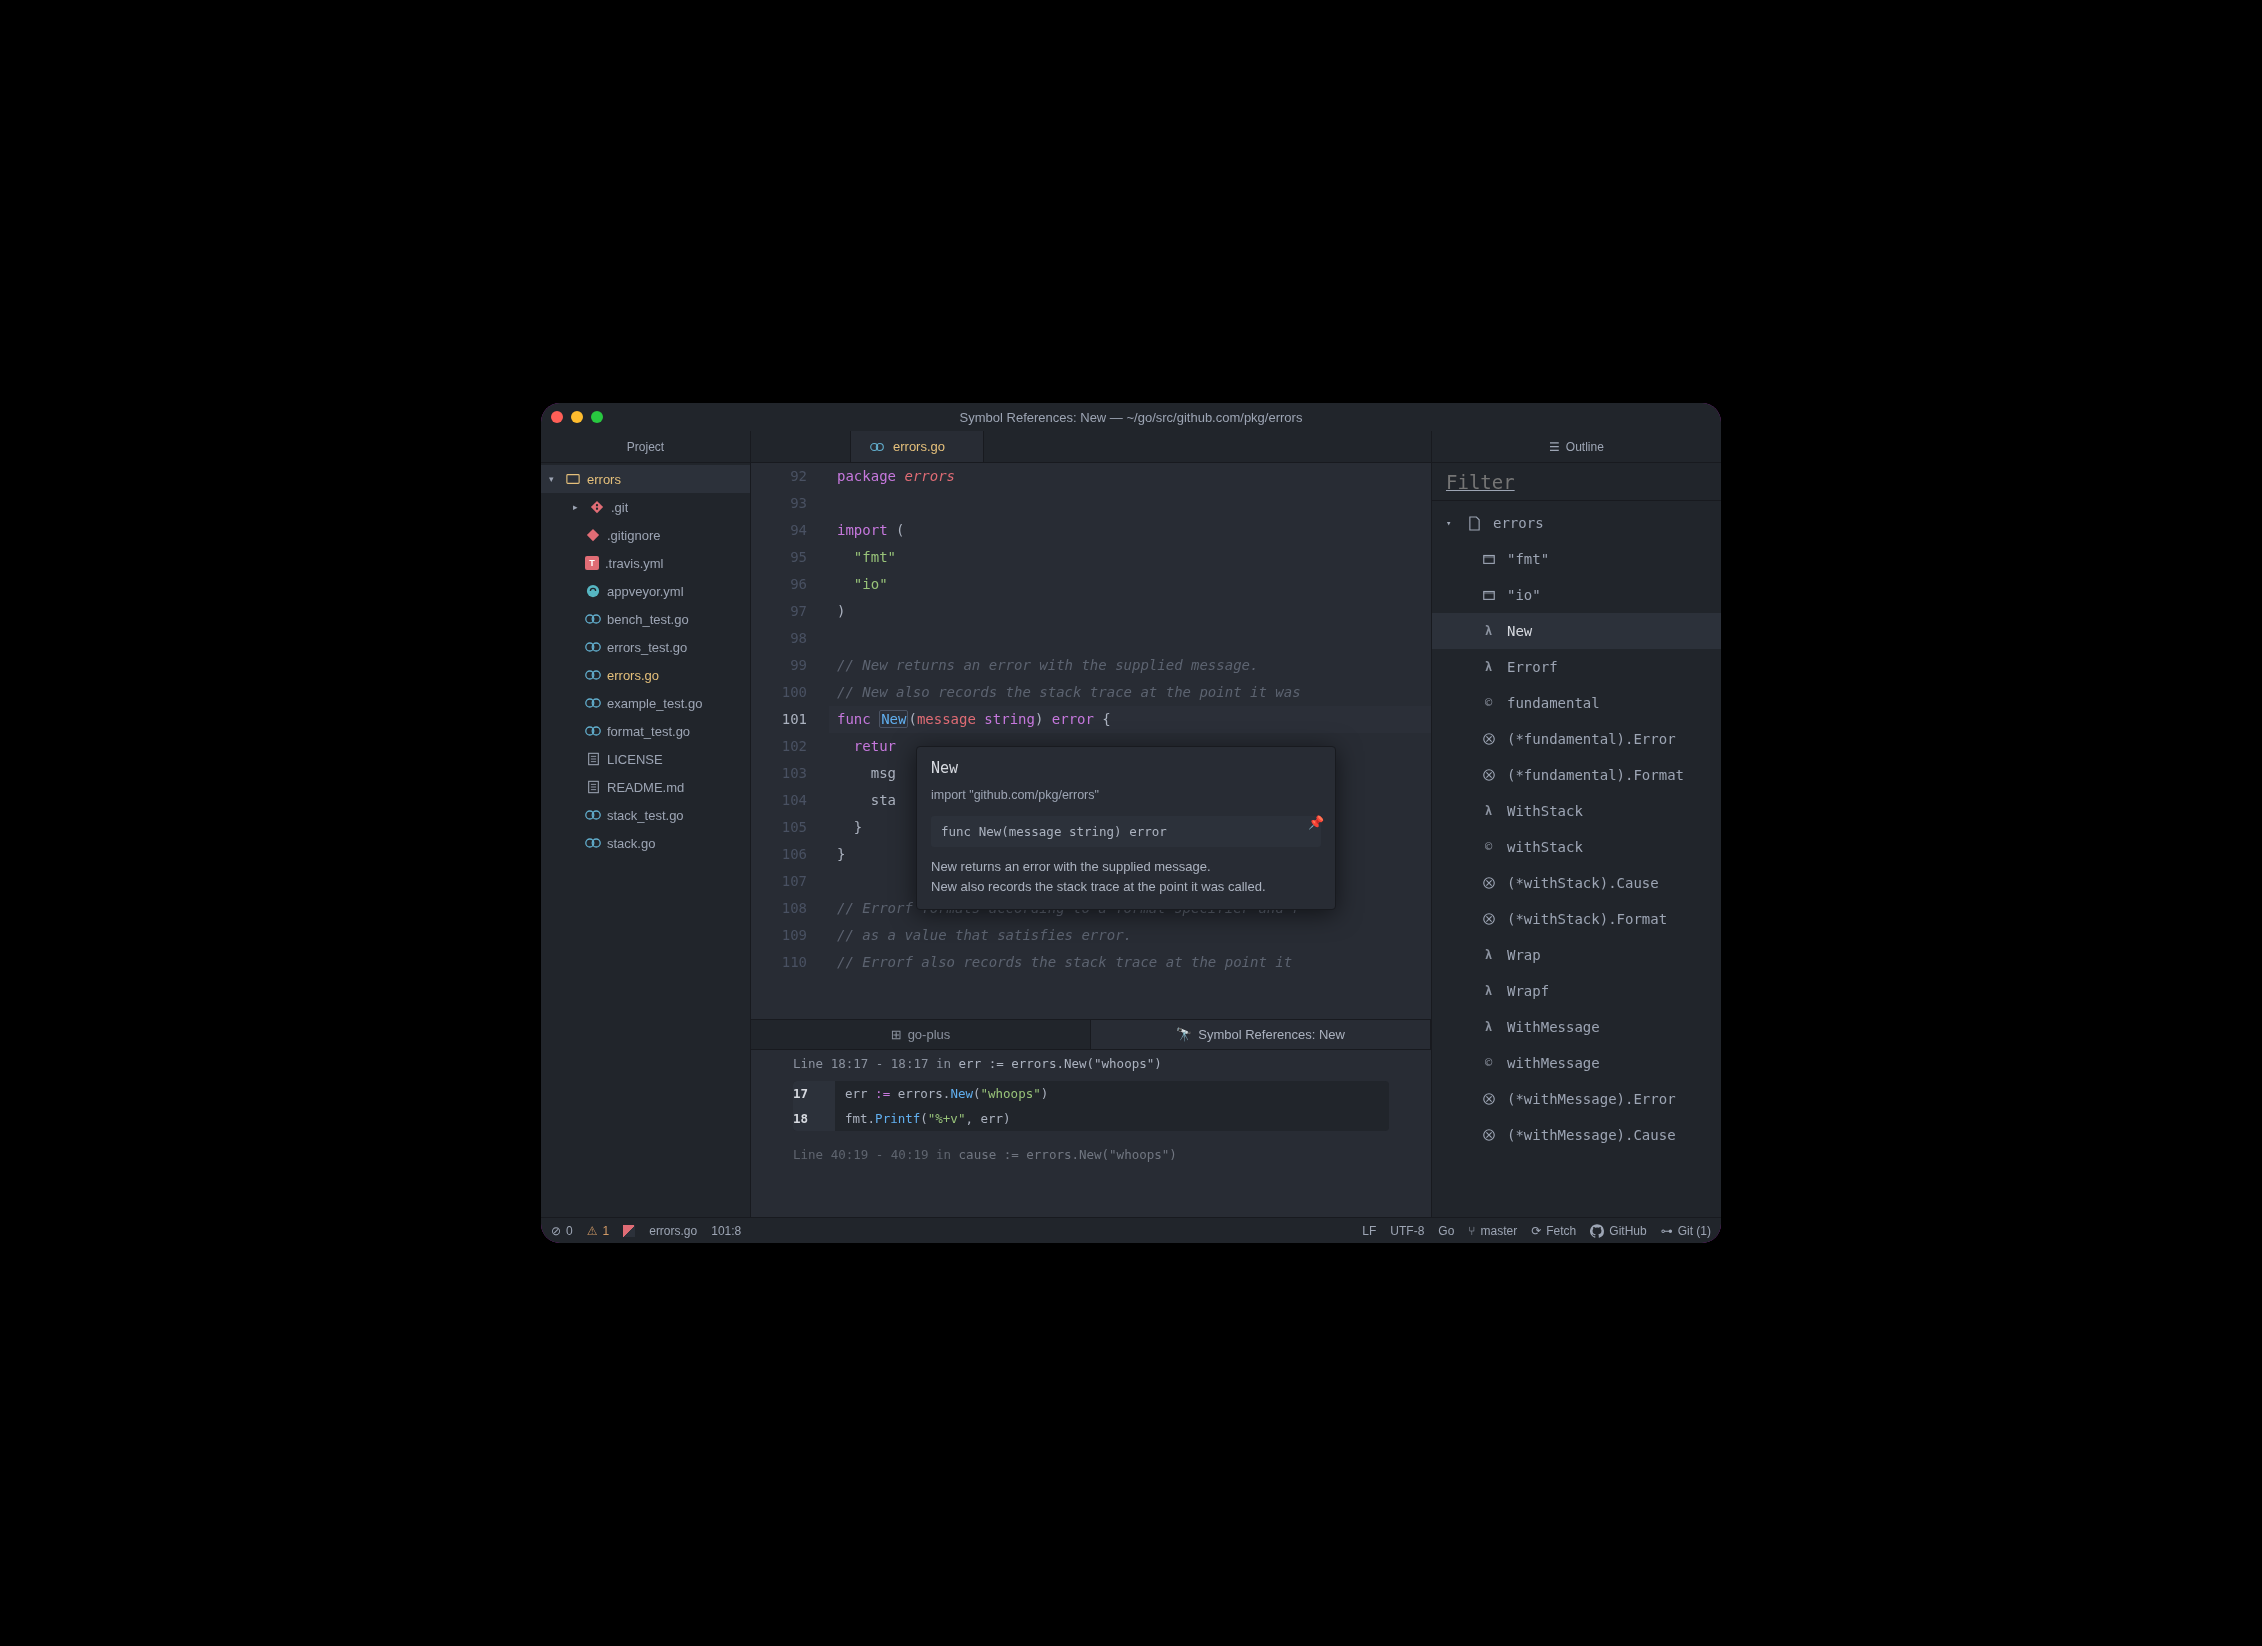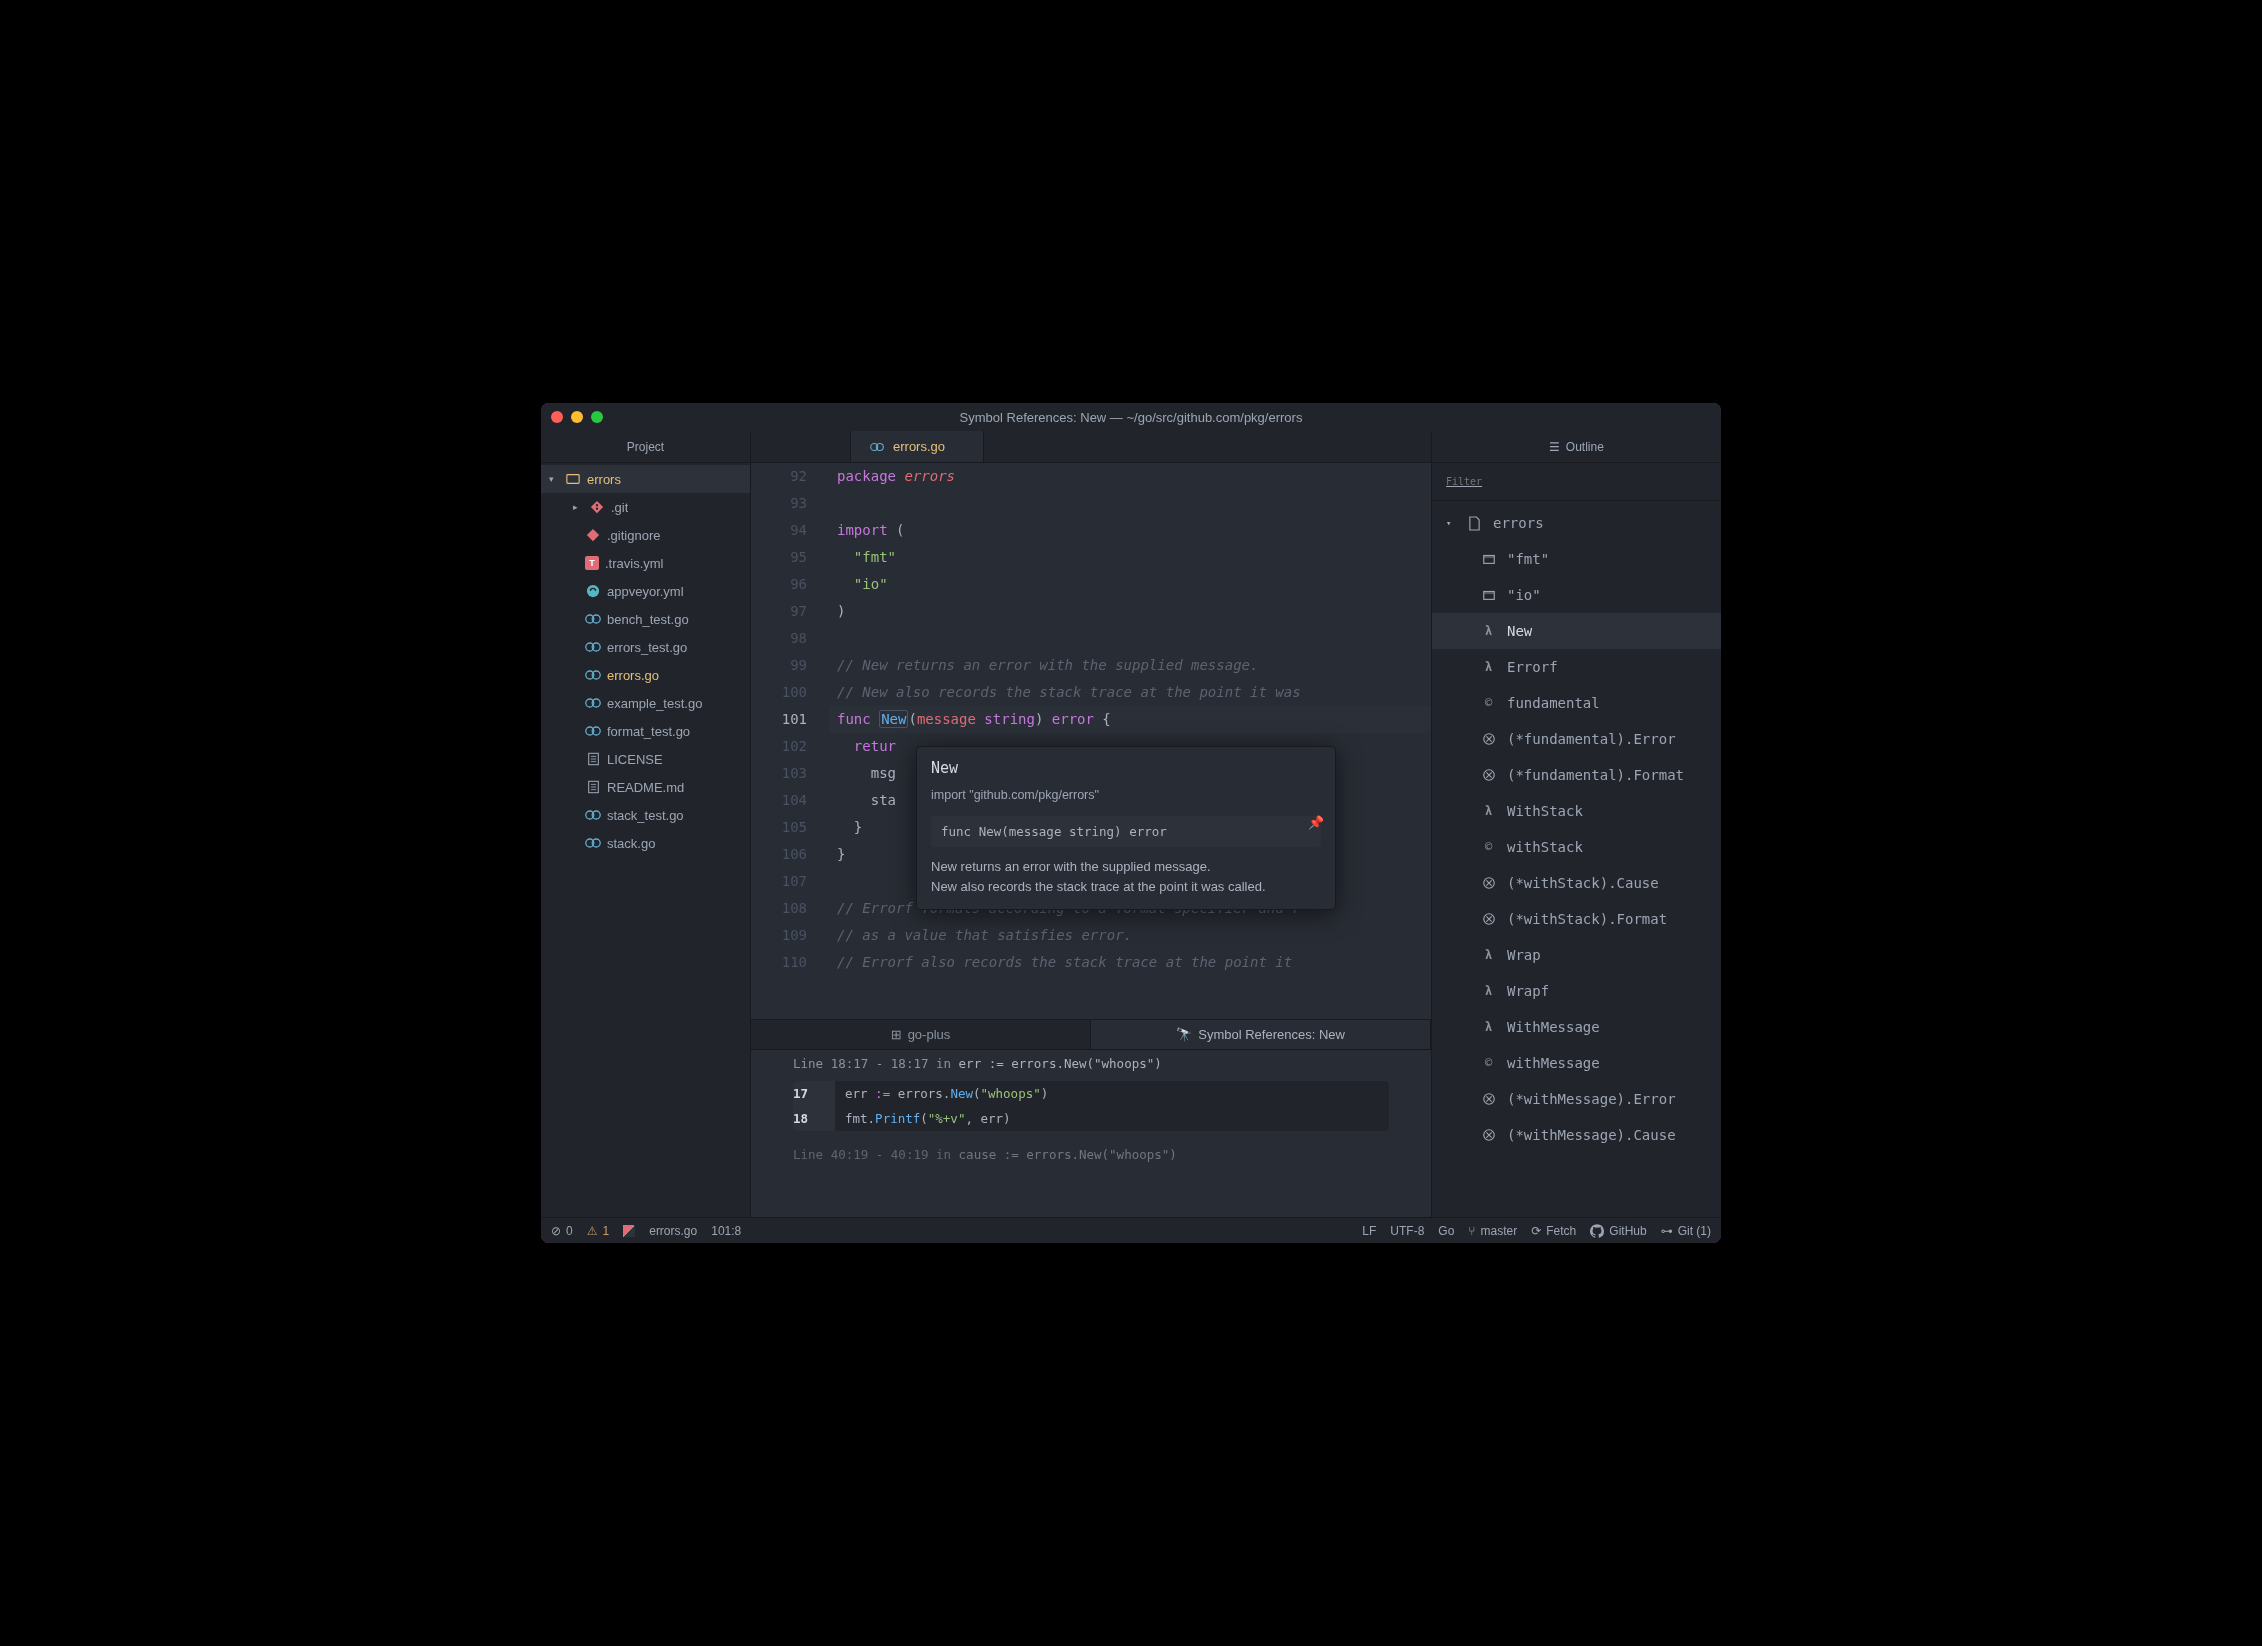--- a/index.html
+++ b/index.html
@@ -10,21 +10,21 @@
     align-items: center;
     justify-content: center;
     font-family: -apple-system, "Helvetica Neue", Arial, sans-serif;
     font-size: 13px;
     color: #abb2bf;
   }
   .window {
     width: 1180px;
     height: 840px;
     background: #a21caf;
-    border-radius: 8px;
+    border-radius: 19px;
     overflow: hidden;
     display: flex;
     flex-direction: column;
     position: relative;
     box-shadow: 0 20px 60px rgba(0,0,0,.6);
   }
   
   .titlebar {
     height: 28px;
     background: #21252b;
@@ -255,21 +255,21 @@
   .outline .panel-header {
     gap:6px;
   }
   .outline .filter{
     height:38px; border-bottom:1px solid #181a1f;
     display:flex;align-items:center;
   }
   .outline .filter input{
     background:transparent;border:none;outline:none;
     color:#9da5b4; font-family:"SF Mono",monospace;
-    font-size:10px; padding-left:14px; width:100%;text-decoration:underline;
+    font-size:19px; padding-left:14px; width:100%;text-decoration:underline;
   }
   .outline-list{ flex:1; overflow:auto; padding-top:4px;}
   .o-item{
     height:36px; display:flex; align-items:center; gap:10px;
     padding-left:14px;
     font-family:"SF Mono",monospace; font-size:14px;
     color:#9da5b4;
   }
   .o-item.depth1{ padding-left:48px;}
   .o-item.selected{ background:#2c313a; color:#d7dae0;}

